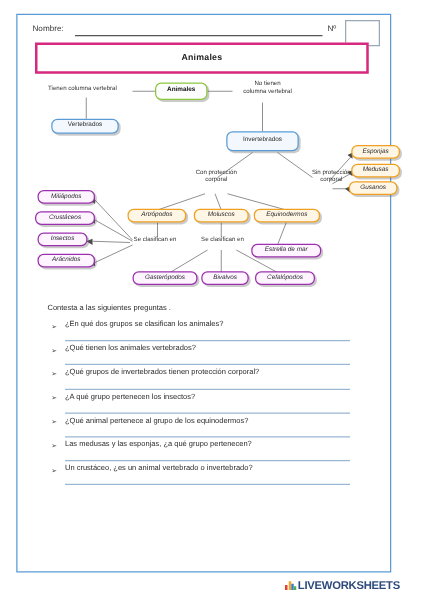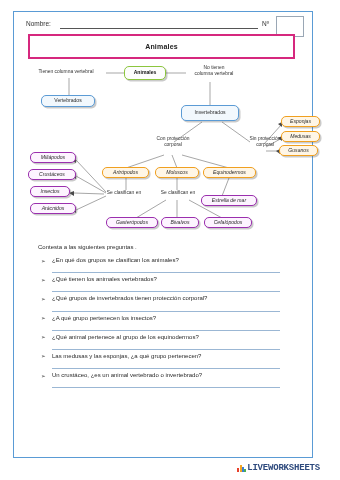--- a/index.html
+++ b/index.html
@@ -104,21 +104,21 @@
     display:flex;align-items:center;gap:2px;
   }
   .lw-logo{
     width:8px;height:8px;position:relative;display:inline-block;
   }
   .lw-logo i{position:absolute;bottom:0;width:2px;display:block;}
   .lw-b1{left:0;height:4px;background:#e8412c;}
   .lw-b2{left:2.4px;height:7px;background:#f5a623;}
   .lw-b3{left:4.8px;height:5px;background:#3b7dd8;}
   .lw-b4{left:6.6px;height:3px;background:#4caf50;}
-  .lw-text{font-size:9px;font-weight:bold;color:#2e4a7d;letter-spacing:-0.2px;font-family:Liberation Mono, monospace;}
+  .lw-text{font-size:9px;font-weight:bold;color:#2e4a7d;letter-spacing:-0.2px;}
 </style>
 </head>
 <body>
 
 <div class="page">
 
   <div class="nombre-row">
     <span class="nombre-label">Nombre:</span>
     <div class="nombre-line"></div>
     <span class="num-label">Nº</span>

